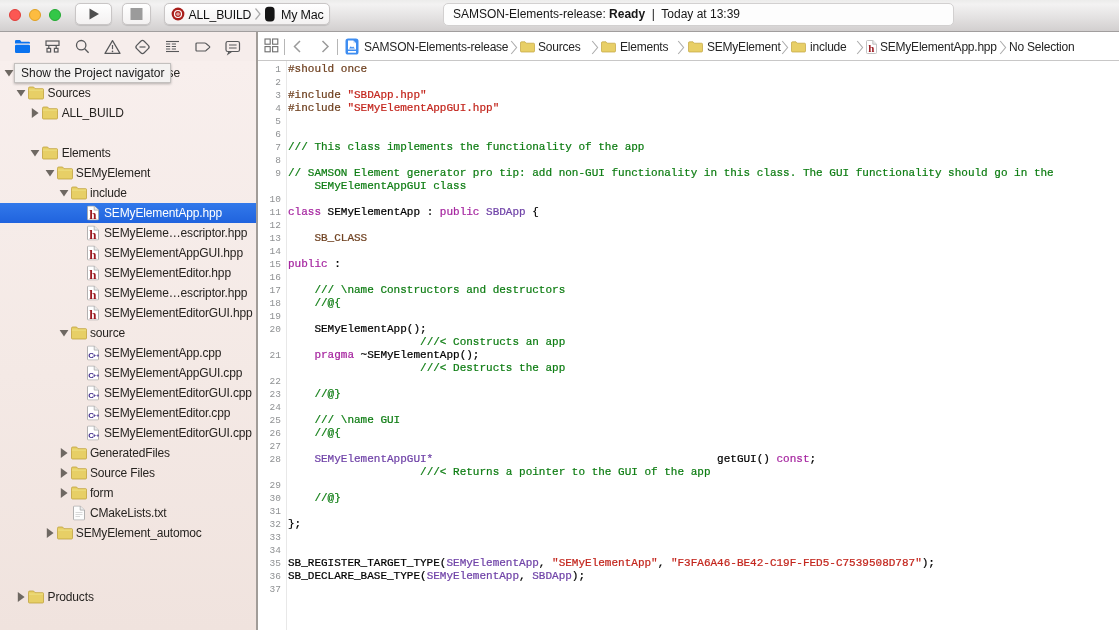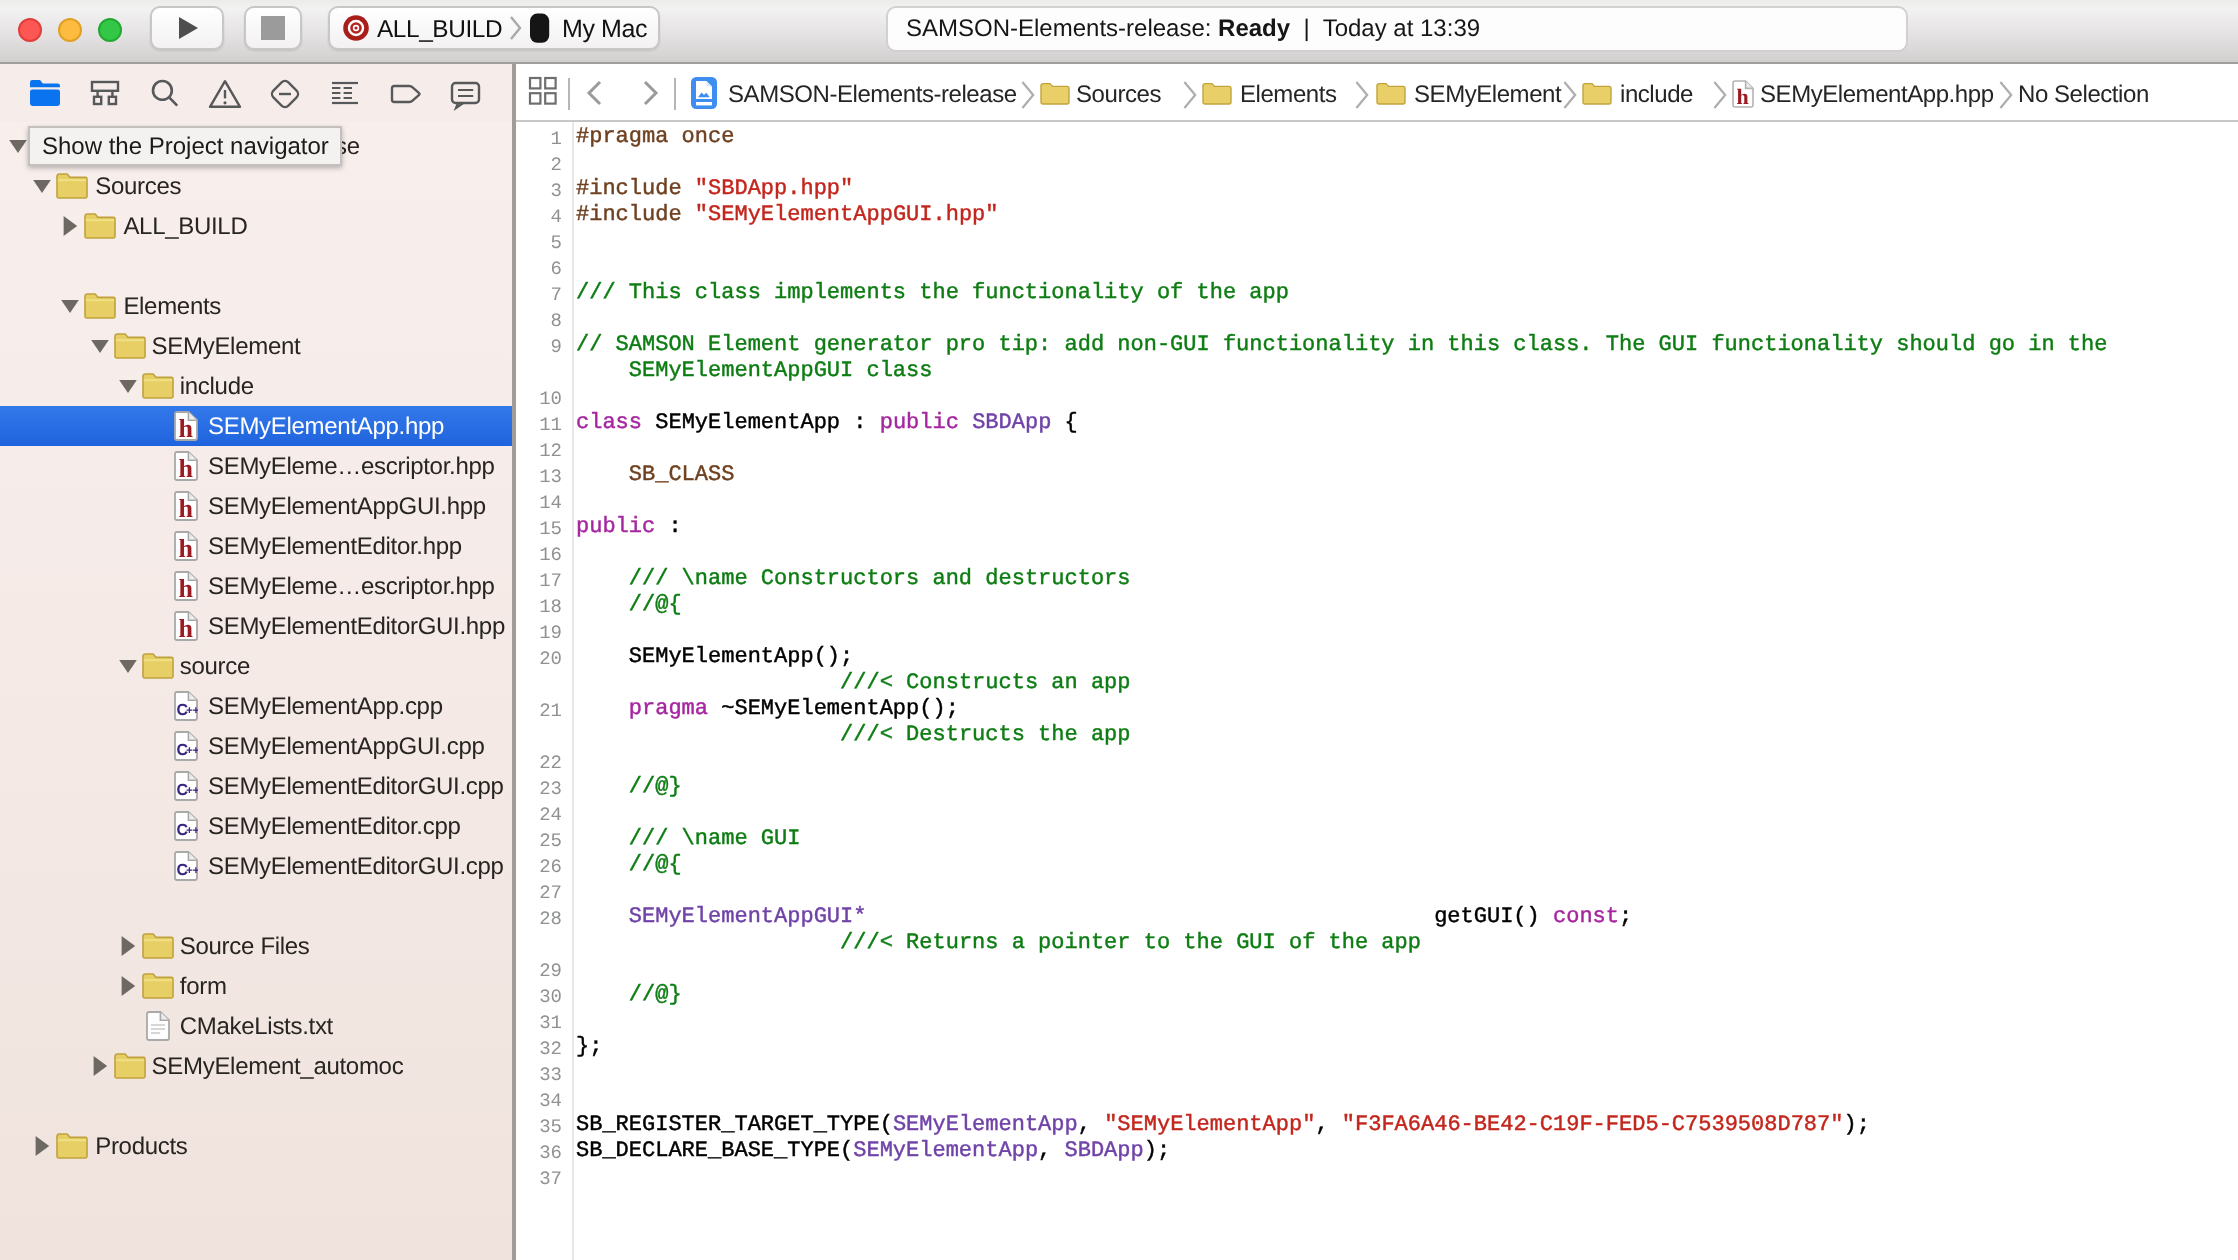--- a/index.html
+++ b/index.html
@@ -398,20 +398,34 @@
         <span style="position:absolute;left:86.7px;top:50%;transform:translateY(-50%);display:flex">
           <svg width="12" height="15" viewBox="0 0 12 15">
             <path d="M0.5 1.5 Q0.5 0.5 1.5 0.5 L7.2 0.5 L11.5 4.6 L11.5 13.5 Q11.5 14.5 10.5 14.5 L1.5 14.5 Q0.5 14.5 0.5 13.5 Z" fill="#fff" stroke="#a9a9a9" stroke-width="0.9"></path>
             <path d="M7.2 0.5 L7.2 4.6 L11.5 4.6" fill="#ececec" stroke="#a9a9a9" stroke-width="0.8"></path>
             <text x="1.2" y="12" font-size="8" font-weight="bold" fill="#3b2688" font-family="Liberation Sans,sans-serif">C</text>
             <text x="6" y="11.5" font-size="5.8" font-weight="bold" fill="#3b2688" font-family="Liberation Sans,sans-serif">++</text>
           </svg>
         </span>
         <span style="position:absolute;left:104.0px;top:50%;transform:translateY(-50%);">SEMyElementEditorGUI.cpp</span>
       </div>
+<div class="row" style="top:382px">
+        <span style="position:absolute;left:58.6px;top:50%;transform:translateY(-50%);display:flex">
+          <svg width="10" height="20" viewBox="0 0 10 20">
+            <path d="M1.8 5 L8.6 10 L1.8 15 Z" fill="#6e6862"></path>
+          </svg>
+        </span>
+        <span style="position:absolute;left:70.6px;top:50%;transform:translateY(-50%);display:flex">
+          <svg width="16" height="14" viewBox="0 0 16 14">
+            <path d="M0.5 2.3 Q0.5 1 1.8 1 L5.6 1 L7 2.7 L14.7 2.7 Q15.5 2.7 15.5 3.5 L15.5 12 Q15.5 13 14.5 13 L1.5 13 Q0.5 13 0.5 12 Z" fill="#e7cf66" stroke="#c0a23d" stroke-width="0.8"></path>
+            <path d="M0.9 4.1 L15.1 4.1" stroke="#efe083" stroke-width="1"></path>
+          </svg>
+        </span>
+        <span style="position:absolute;left:89.89999999999999px;top:50%;transform:translateY(-50%);">GeneratedFiles</span>
+      </div>
 <div class="row" style="top:402px">
         <span style="position:absolute;left:58.6px;top:50%;transform:translateY(-50%);display:flex">
           <svg width="10" height="20" viewBox="0 0 10 20">
             <path d="M1.8 5 L8.6 10 L1.8 15 Z" fill="#6e6862"></path>
           </svg>
         </span>
         <span style="position:absolute;left:70.6px;top:50%;transform:translateY(-50%);display:flex">
           <svg width="16" height="14" viewBox="0 0 16 14">
             <path d="M0.5 2.3 Q0.5 1 1.8 1 L5.6 1 L7 2.7 L14.7 2.7 Q15.5 2.7 15.5 3.5 L15.5 12 Q15.5 13 14.5 13 L1.5 13 Q0.5 13 0.5 12 Z" fill="#e7cf66" stroke="#c0a23d" stroke-width="0.8"></path>
             <path d="M0.9 4.1 L15.1 4.1" stroke="#efe083" stroke-width="1"></path>
@@ -450,21 +464,21 @@
           </svg>
         </span>
         <span style="position:absolute;left:56.5px;top:50%;transform:translateY(-50%);display:flex">
           <svg width="16" height="14" viewBox="0 0 16 14">
             <path d="M0.5 2.3 Q0.5 1 1.8 1 L5.6 1 L7 2.7 L14.7 2.7 Q15.5 2.7 15.5 3.5 L15.5 12 Q15.5 13 14.5 13 L1.5 13 Q0.5 13 0.5 12 Z" fill="#e7cf66" stroke="#c0a23d" stroke-width="0.8"></path>
             <path d="M0.9 4.1 L15.1 4.1" stroke="#efe083" stroke-width="1"></path>
           </svg>
         </span>
         <span style="position:absolute;left:75.8px;top:50%;transform:translateY(-50%);">SEMyElement_automoc</span>
       </div>
-<div class="row" style="top:502px">
+<div class="row" style="top:526px">
         <span style="position:absolute;left:16.3px;top:50%;transform:translateY(-50%);display:flex">
           <svg width="10" height="20" viewBox="0 0 10 20">
             <path d="M1.8 5 L8.6 10 L1.8 15 Z" fill="#6e6862"></path>
           </svg>
         </span>
         <span style="position:absolute;left:28.3px;top:50%;transform:translateY(-50%);display:flex">
           <svg width="16" height="14" viewBox="0 0 16 14">
             <path d="M0.5 2.3 Q0.5 1 1.8 1 L5.6 1 L7 2.7 L14.7 2.7 Q15.5 2.7 15.5 3.5 L15.5 12 Q15.5 13 14.5 13 L1.5 13 Q0.5 13 0.5 12 Z" fill="#e7cf66" stroke="#c0a23d" stroke-width="0.8"></path>
             <path d="M0.9 4.1 L15.1 4.1" stroke="#efe083" stroke-width="1"></path>
           </svg>
@@ -509,21 +523,21 @@
 
 29
 30
 31
 32
 33
 34
 35
 36
 37</pre>
-<pre id="code"><span class="pp">#pragma once</span>
+<pre id="code"><span class="pp">#should once</span>
 
 <span class="pp">#include </span><span class="st">"SBDApp.hpp"</span>
 <span class="pp">#include </span><span class="st">"SEMyElementAppGUI.hpp"</span>
 
 
 <span class="cm">/// This class implements the functionality of the app</span>
 
 <span class="cm">// SAMSON Element generator pro tip: add non-GUI functionality in this class. The GUI functionality should go in the</span>
 <span class="cm">    SEMyElementAppGUI class</span>
 

